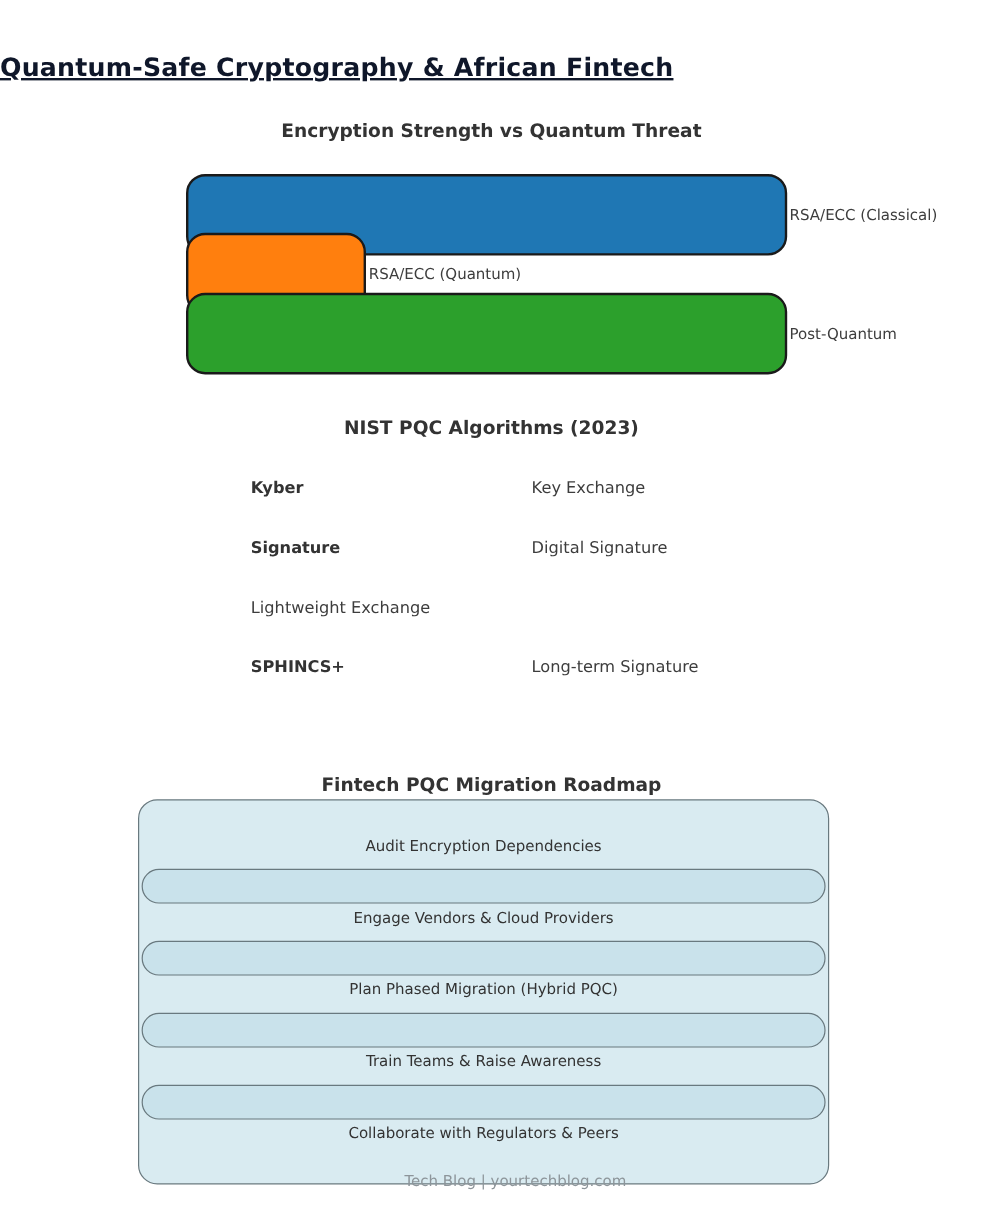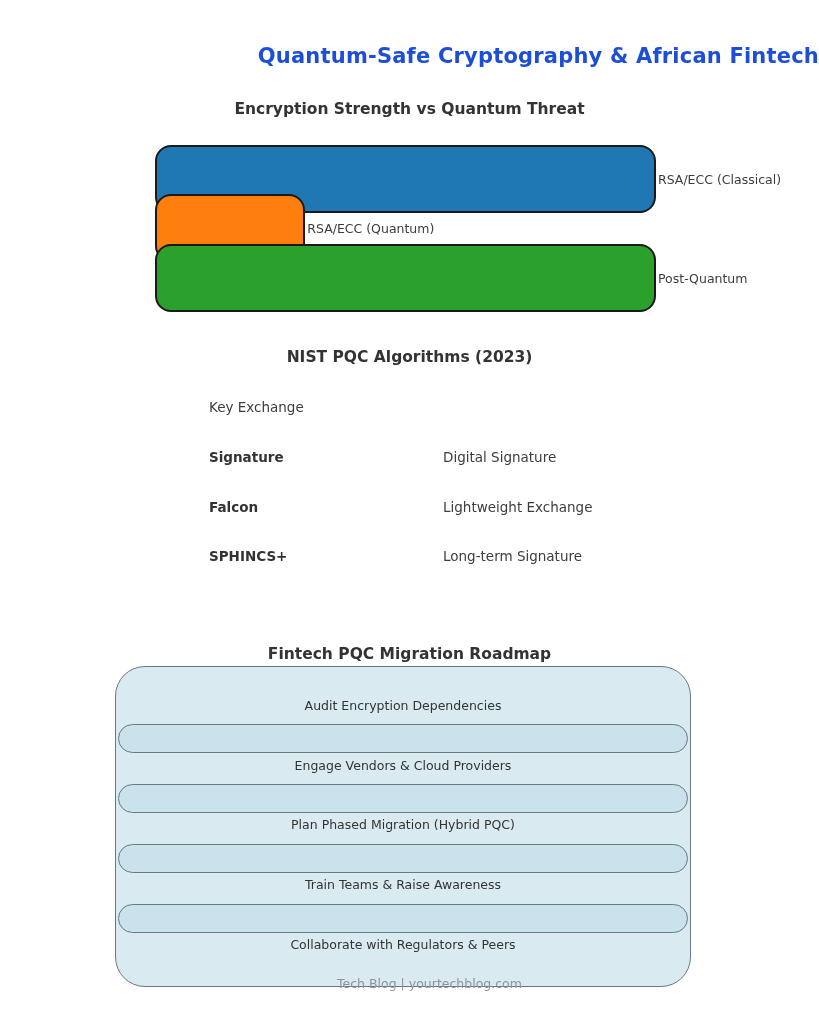--- a/index.html
+++ b/index.html
@@ -1,22 +1,22 @@
 <!DOCTYPE html>
 <html><head>
 <meta charset="utf-8">
 <style>
   html, body { margin:0; padding:0; background:#ffffff; }
   .page {
     position:relative; width:819px; height:1024px; background:#ffffff;
     font-family:"DejaVu Sans", "Liberation Sans", sans-serif; overflow:hidden;
   }
   .page-title {
-    position:absolute; top:44px; left:0; width:100%; text-align:right;
-    font-size:21px; font-weight:bold; color:#1d4ed8; margin:0; letter-spacing:0.2px;
+    position:absolute; top:44px; left:0; width:100%; text-align:left;
+    font-size:21px; font-weight:bold; color:#0f172a; margin:0; letter-spacing:0.2px;text-decoration:underline;
   }
   .section-heading {
     position:absolute; left:0; width:100%; text-align:center;
     font-size:15.5px; font-weight:bold; color:#333333; margin:0;
   }
   #chart-heading  { top:100px; }
   #table-heading  { top:348px; }
   #roadmap-heading{ top:645px; }
 
   
@@ -31,21 +31,21 @@
   }
 
   
   .algo-row { position:absolute; left:209px; width:460px; display:flex; align-items:baseline; }
   .algo-name    { width:234px; font-weight:bold; font-size:13.5px; color:#333333; }
   .algo-purpose { font-size:13.5px; color:#3d3d3d; }
 
   
   .roadmap-box {
     position:absolute; left:115px; top:666px; width:576px; height:321px;
-    box-sizing:border-box; border-radius:30px;
+    box-sizing:border-box; border-radius:16px;
     background:#d9ebf1; border:1.5px solid #69797f;
   }
   .roadmap-pill {
     position:absolute; left:2px; right:2px; height:29px; box-sizing:border-box;
     background:#c9e2eb; border:1.5px solid #69797f; border-radius:14.5px;
   }
   .roadmap-step {
     position:absolute; left:0; width:100%; text-align:center;
     transform:translateY(-50%); font-size:12.5px; color:#333333; white-space:nowrap;
   }
@@ -70,28 +70,28 @@
         <span class="bar-label">RSA/ECC (Quantum)</span>
       </div>
       <div class="bar" style="top: 244px; width: 501px; background: rgb(44, 160, 44); z-index: 3;">
         <span class="bar-label">Post-Quantum</span>
       </div>
     </div>
 
   <h2 class="section-heading" id="table-heading">NIST PQC Algorithms (2023)</h2>
   <div id="algo-table">
       <div class="algo-row" style="top: 399px;">
+        <span class="algo-name">Kyber</span>
         <span class="algo-purpose">Key Exchange</span>
       </div>
       <div class="algo-row" style="top: 448.8px;">
         <span class="algo-name">Signature</span>
         <span class="algo-purpose">Digital Signature</span>
       </div>
       <div class="algo-row" style="top: 498.6px;">
-        <span class="algo-name">Falcon</span>
         <span class="algo-purpose">Lightweight Exchange</span>
       </div>
       <div class="algo-row" style="top: 548.4px;">
         <span class="algo-name">SPHINCS+</span>
         <span class="algo-purpose">Long-term Signature</span>
       </div>
     </div>
 
   <h2 class="section-heading" id="roadmap-heading">Fintech PQC Migration Roadmap</h2>
   <div class="roadmap-box" id="roadmap-box">

